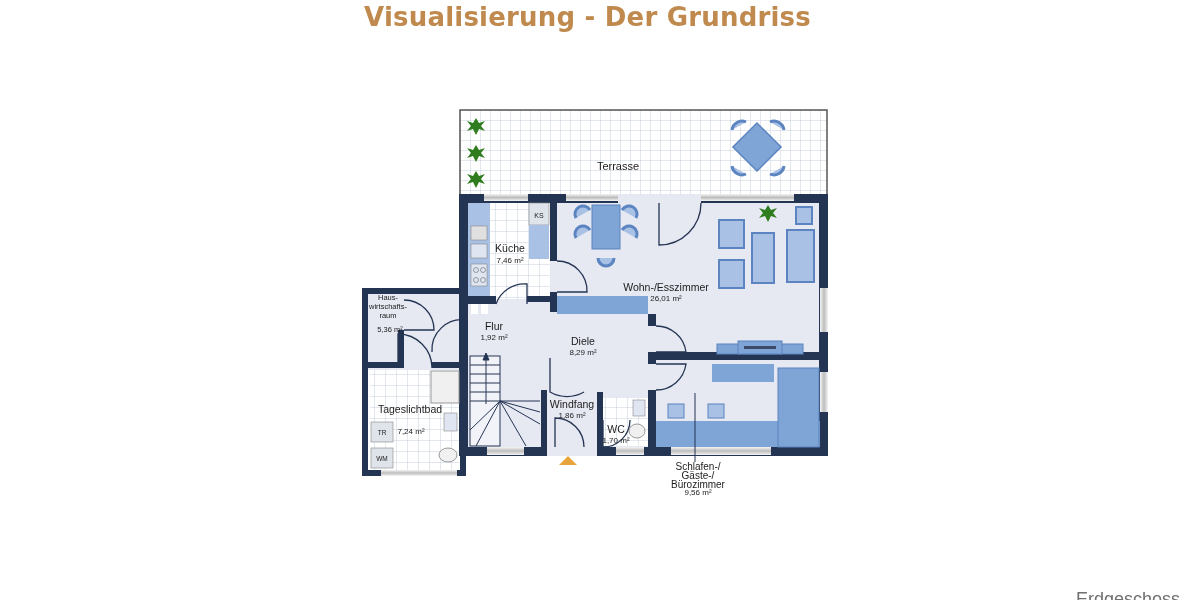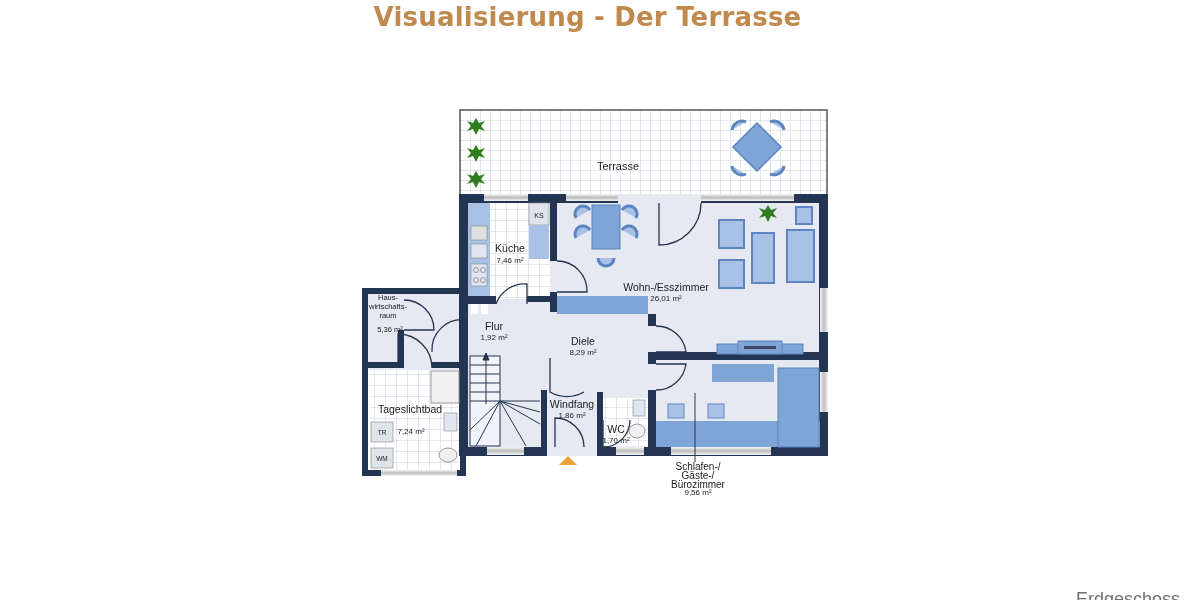--- a/index.html
+++ b/index.html
@@ -5,21 +5,21 @@
   html,body{margin:0;padding:0;background:#ffffff;}
   body{width:1200px;height:600px;position:relative;overflow:hidden;font-family:"Liberation Sans",sans-serif;}
   .title{position:absolute;left:0;top:2px;width:1175px;text-align:center;font-family:"DejaVu Sans",sans-serif;font-weight:bold;font-size:26px;color:#c08a4e;letter-spacing:0.2px;}
   .caption{position:absolute;left:0;top:565px;width:1180px;text-align:right;font-family:"Liberation Sans",sans-serif;font-size:18px;color:#707070;margin-top:24px;}
   svg{position:absolute;left:0;top:0;}
   .lbl{font-family:"Liberation Sans",sans-serif;fill:#1c1c1c;}
 </style>
 </head>
 <body>
 
-<div class="title">Visualisierung - Der Terrasse</div>
+<div class="title">Visualisierung - Der Grundriss</div>
 
 <svg width="1200" height="600" viewBox="0 0 1200 600">
   <defs>
     <pattern id="tile" width="10" height="10" patternUnits="userSpaceOnUse">
       <rect width="10" height="10" fill="#ffffff"></rect>
       <path d="M10 0 L0 0 0 10" fill="none" stroke="#b9c3d6" stroke-width="0.8"></path>
     </pattern>
     <pattern id="tile2" width="11" height="11" patternUnits="userSpaceOnUse">
       <rect width="11" height="11" fill="#ffffff"></rect>
       <path d="M11 0 L0 0 0 11" fill="none" stroke="#b9c3d6" stroke-width="0.8"></path>

